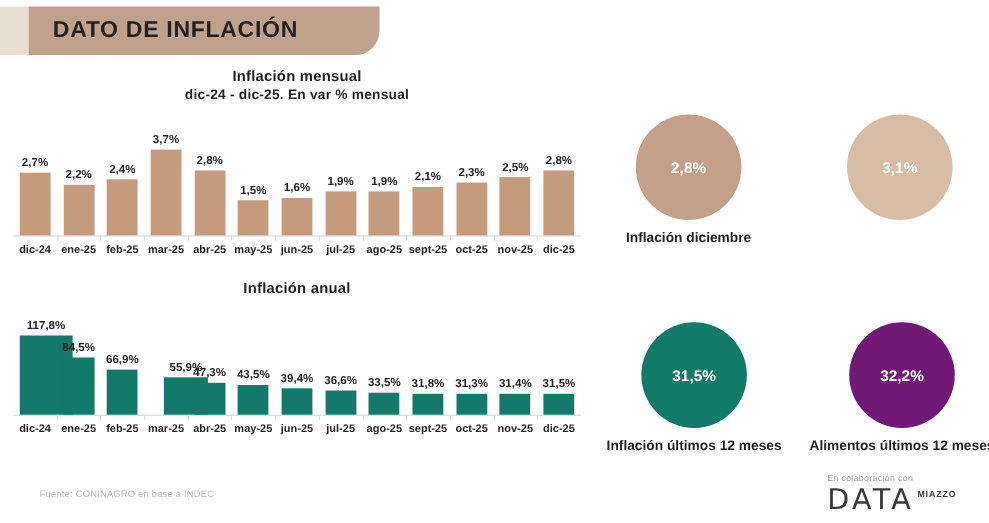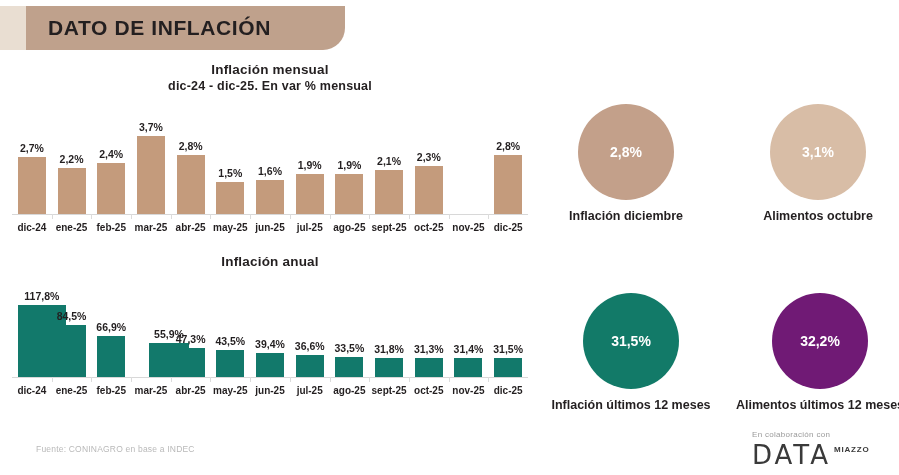--- a/index.html
+++ b/index.html
@@ -157,20 +157,24 @@
         <div class="bar tan" style="height: 44px; background: rgb(196, 155, 124);"></div>
       </div>
       <div class="tick" style="left: 396.923px; top: 113px; height: 5px;"></div>
       <div class="xlabel" style="left: 357.231px; width: 39.6923px; top: 121px;">sept-25</div>
       <div class="bar-col" style="left: 402.769px; width: 28px; bottom: 22px;">
         <div class="bar-val">2,3%</div>
         <div class="bar tan" style="height: 48px; background: rgb(196, 155, 124);"></div>
       </div>
       <div class="tick" style="left: 436.615px; top: 113px; height: 5px;"></div>
       <div class="xlabel" style="left: 396.923px; width: 39.6923px; top: 121px;">oct-25</div>
+      <div class="bar-col" style="left: 442.462px; width: 28px; bottom: 22px;">
+        <div class="bar-val">2,5%</div>
+        <div class="bar tan" style="height: 53px; background: rgb(196, 155, 124);"></div>
+      </div>
       <div class="tick" style="left: 476.308px; top: 113px; height: 5px;"></div>
       <div class="xlabel" style="left: 436.615px; width: 39.6923px; top: 121px;">nov-25</div>
       <div class="bar-col" style="left: 482.154px; width: 28px; bottom: 22px;">
         <div class="bar-val">2,8%</div>
         <div class="bar tan" style="height: 59px; background: rgb(196, 155, 124);"></div>
       </div>
       <div class="xlabel" style="left: 476.308px; width: 39.6923px; top: 121px;">dic-25</div>
     </div>
 </div>
 
@@ -261,21 +265,20 @@
 <div class="kpi" id="kpi-0" style="left:556px;top:104px;width:140px;">
   <div class="kpi-circle" style="width: 96px; height: 96px; margin: 0px auto; background: rgb(195, 160, 138);">
     <span>2,8%</span>
   </div>
   <div class="kpi-label">Inflación diciembre</div>
 </div>
 <div class="kpi" id="kpi-1" style="left:738px;top:104px;width:160px;">
   <div class="kpi-circle" style="width: 96px; height: 96px; margin: 0px auto; background: rgb(216, 189, 166);">
     <span>3,1%</span>
   </div>
-  <div class="kpi-label">Alimentos octubre</div>
 </div>
 <div class="kpi" id="kpi-2" style="left:536px;top:293px;width:190px;">
   <div class="kpi-circle" style="width: 96px; height: 96px; margin: 0px auto; background: rgb(18, 122, 104);">
     <span>31,5%</span>
   </div>
   <div class="kpi-label">Inflación últimos 12 meses</div>
 </div>
 <div class="kpi" id="kpi-3" style="left:722px;top:293px;width:196px;">
   <div class="kpi-circle" style="width: 96px; height: 96px; margin: 0px auto; background: #701a75;">
     <span>32,2%</span>

